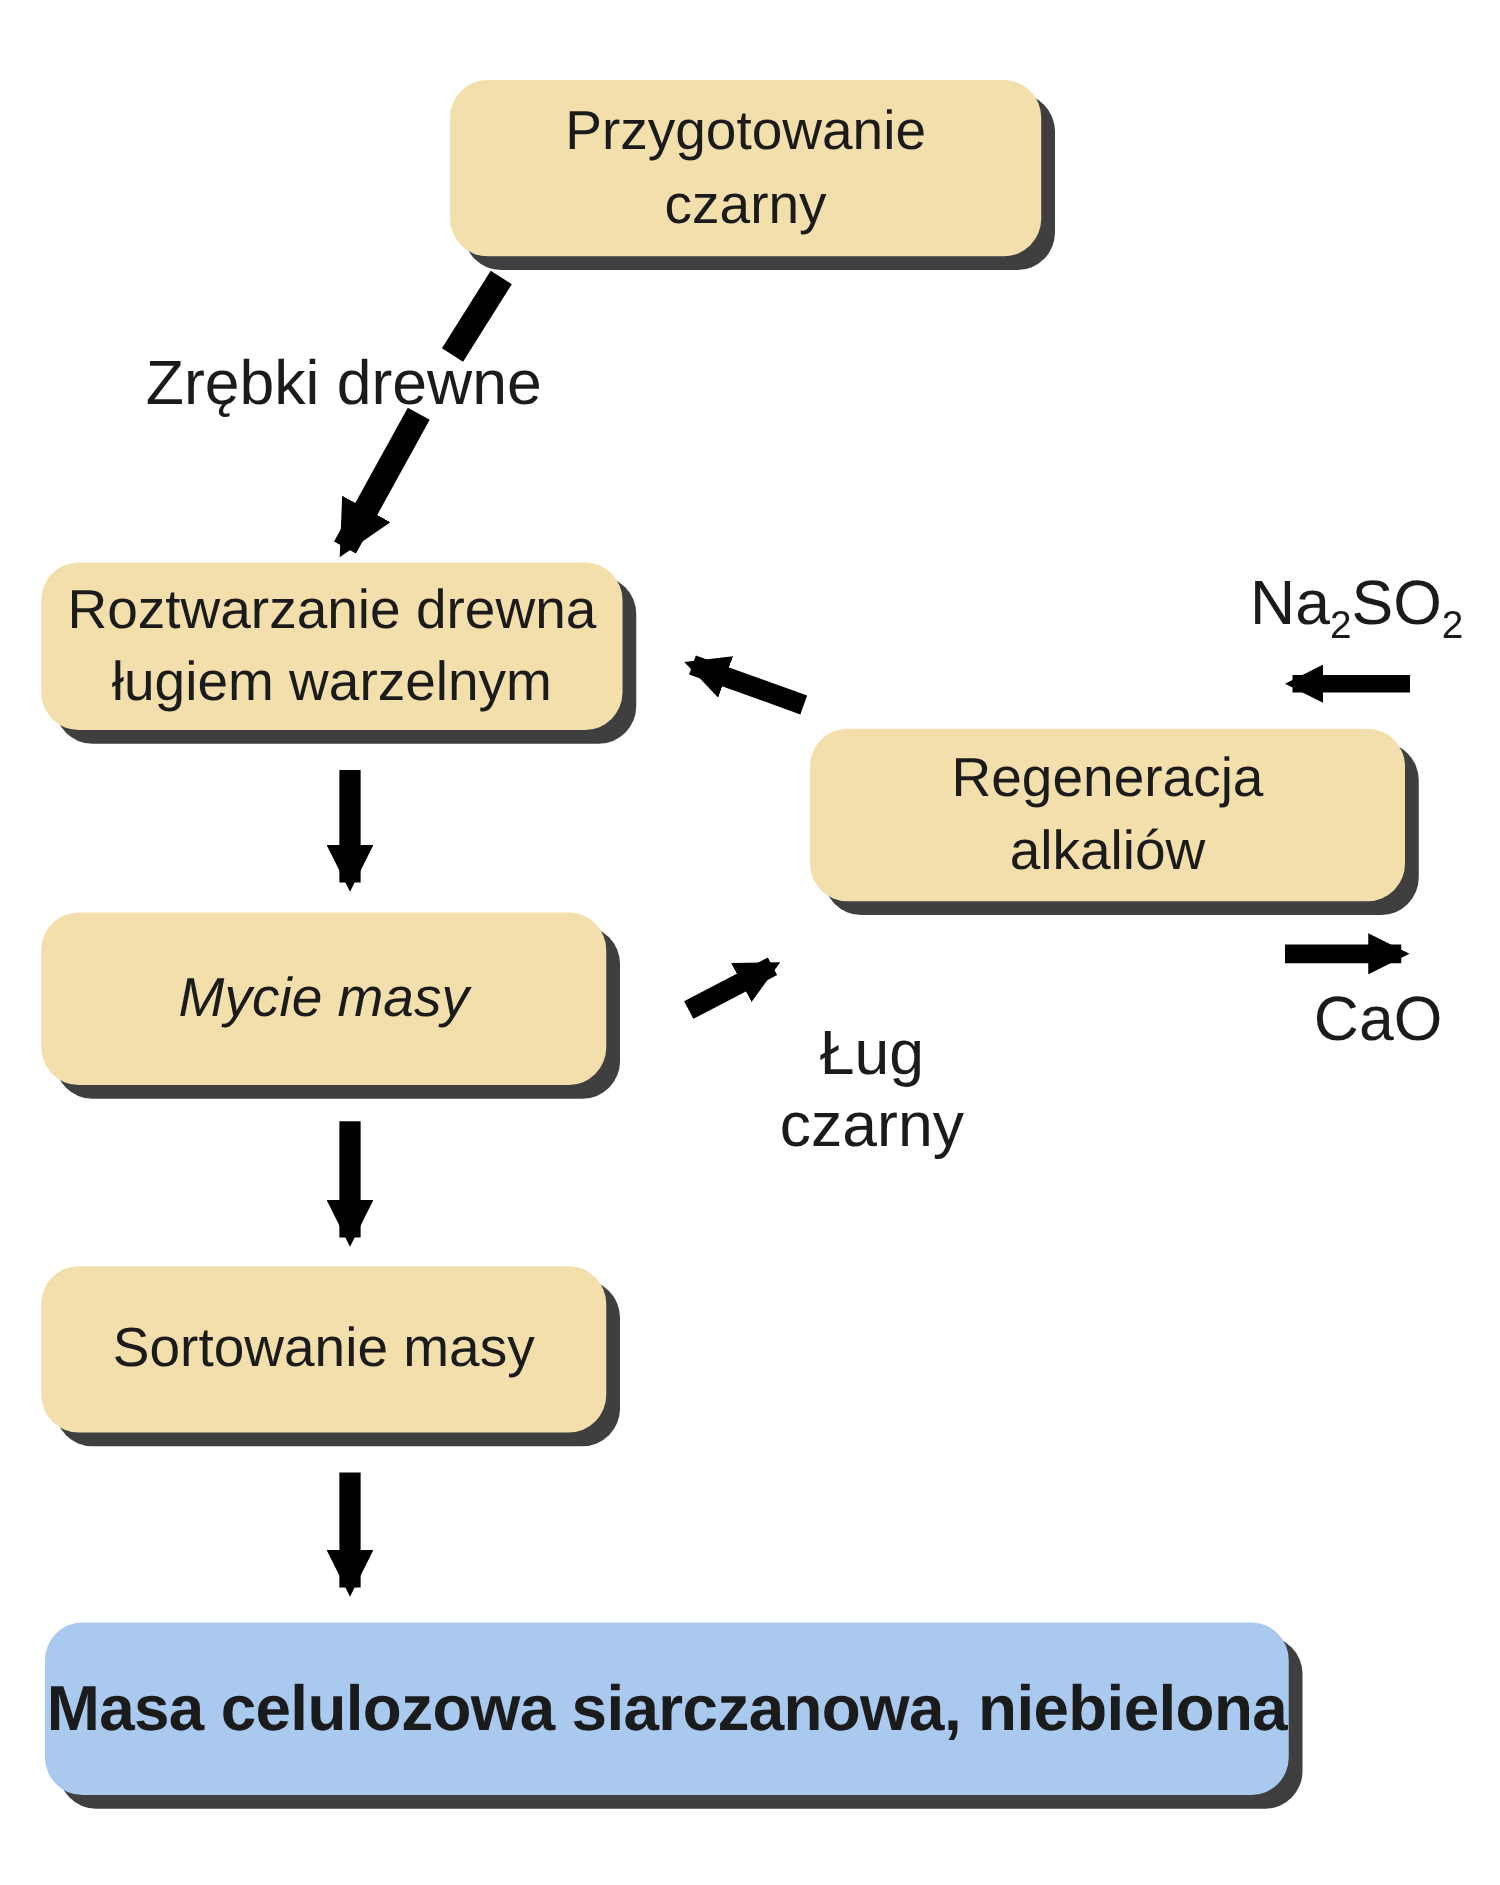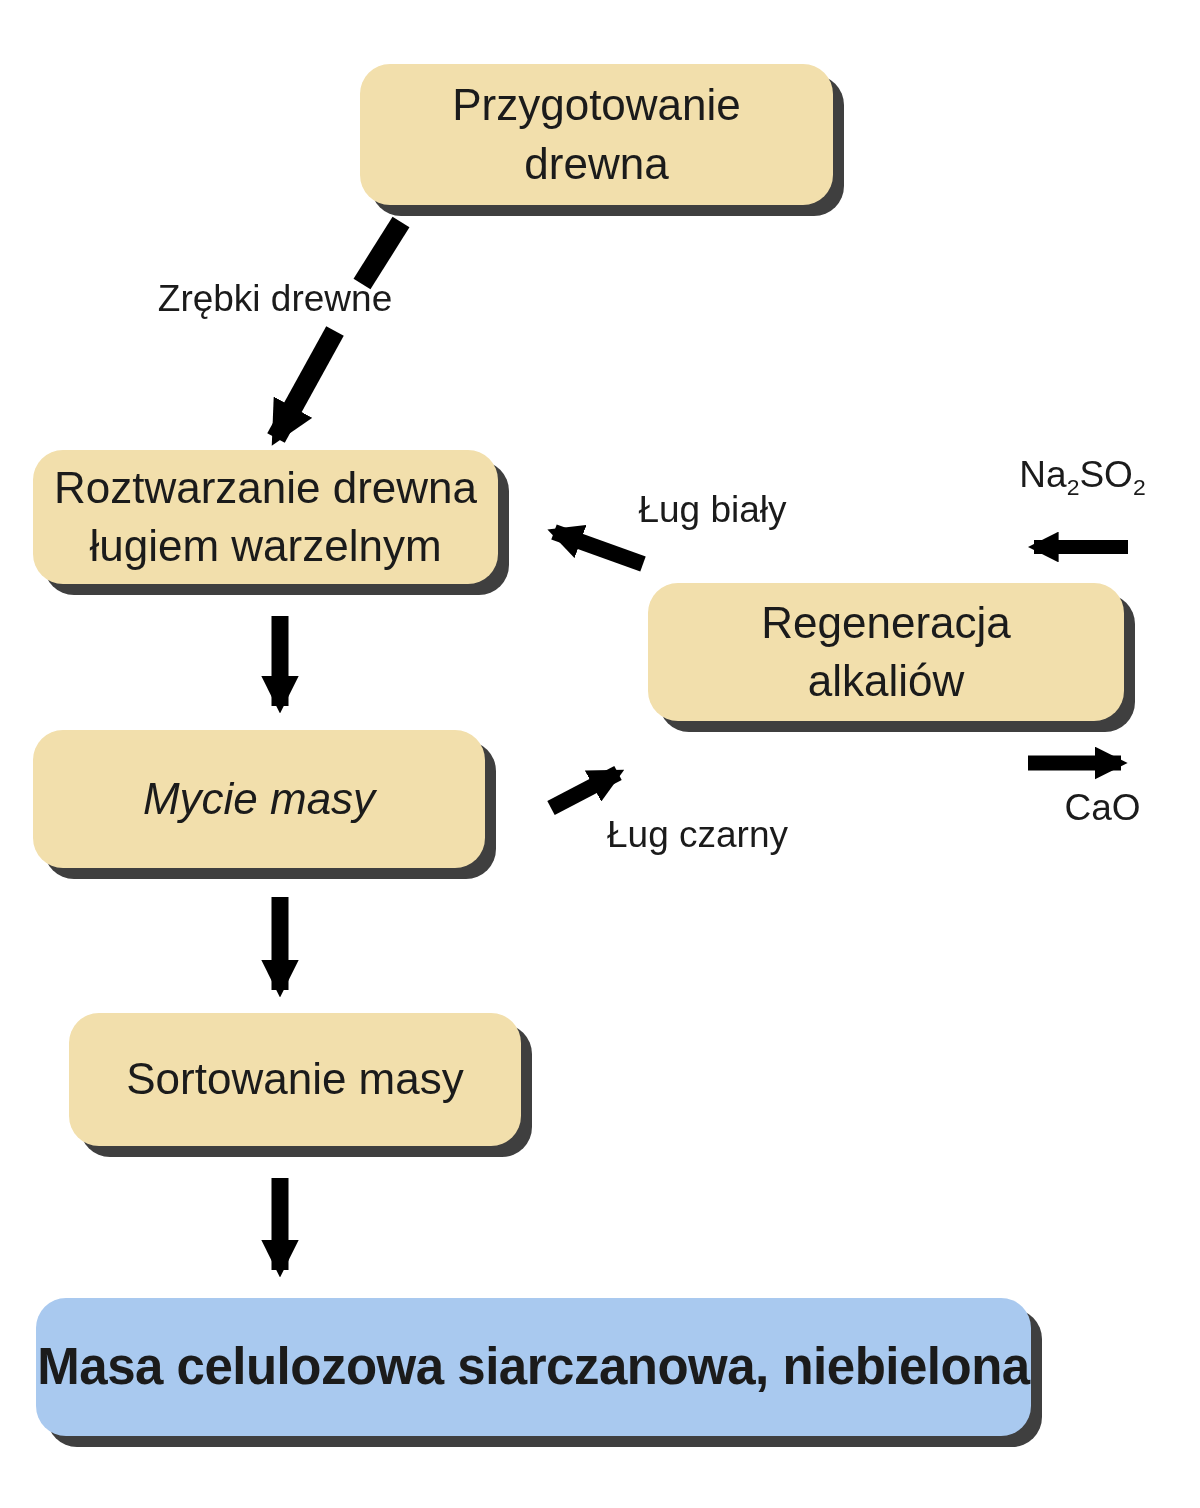--- a/index.html
+++ b/index.html
@@ -30,30 +30,30 @@
     text-align:center;
     font-size:44px;line-height:1.32;
     white-space:pre-line;
     color:var(--text);
     padding:4px 14px;box-sizing:border-box;
   }
   .node--przygotowanie{left:360px;top:64px;width:473px;height:141px;}
   .node--roztwarzanie{left:33px;top:450px;width:465px;height:134px;}
   .node--regeneracja{left:648px;top:583px;width:476px;height:138px;}
   .node--mycie{left:33px;top:730px;width:452px;height:138px;font-style:italic;}
-  .node--sortowanie{left:33px;top:1013px;width:452px;height:133px;margin-left:36px;}
+  .node--sortowanie{left:33px;top:1013px;width:452px;height:133px;}
   .node--masa{
     left:36px;top:1298px;width:995px;height:138px;
     background:var(--result-fill);
     font-weight:700;font-size:51px;letter-spacing:-0.5px;
     white-space:nowrap;
   }
   .flow-label{
     position:absolute;
-    font-size:37px;line-height:1.15;
+    font-size:50px;line-height:1.15;
     text-align:center;
     color:var(--text);
   }
   .flow-label sub{font-size:0.62em;line-height:0;}
   .label--zrebki{left:110px;top:278px;width:330px;}
   .label--lug-bialy{left:605px;top:489px;width:215px;}
   .label--na2so2{left:1000px;top:454px;width:165px;}
   .label--lug-czarny{left:590px;top:814px;width:215px;}
   .label--cao{left:1045px;top:787px;width:115px;}
 </style>
@@ -73,37 +73,36 @@
     <line class="ar" x1="280" y1="616" x2="280" y2="706" stroke-width="17" marker-end="url(#ah)"></line>
     <line class="ar" x1="280" y1="897" x2="280" y2="990" stroke-width="17" marker-end="url(#ah)"></line>
     <line class="ar" x1="280" y1="1178" x2="280" y2="1270" stroke-width="17" marker-end="url(#ah)"></line>
     <line class="ar" x1="643" y1="564" x2="554" y2="532" stroke-width="16" marker-end="url(#ah)"></line>
     <line class="ar" x1="1128" y1="547" x2="1034" y2="547" stroke-width="14" marker-end="url(#ah)"></line>
     <line class="ar" x1="551" y1="808" x2="618" y2="773" stroke-width="16" marker-end="url(#ah)"></line>
     <line class="ar" x1="1028" y1="763" x2="1121" y2="763" stroke-width="15" marker-end="url(#ah)"></line>
   </svg>
 
   <div class="node node--przygotowanie">Przygotowanie
-drewna</div>
+czarny</div>
 
   <div class="node node--roztwarzanie">Roztwarzanie drewna
 ługiem warzelnym</div>
 
   <div class="node node--regeneracja">Regeneracja
 alkaliów</div>
 
   <div class="node node--mycie">Mycie masy</div>
 
   <div class="node node--sortowanie">Sortowanie masy</div>
 
   <div class="node node--masa">Masa celulozowa siarczanowa, niebielona</div>
 
   <div class="flow-label label--zrebki">Zrębki drewne</div>
 
-  <div class="flow-label label--lug-bialy">Ług biały</div>
 
   <div class="flow-label label--na2so2">
     <span>Na</span><sub>2</sub><span>SO</span><sub>2</sub>
   </div>
 
   <div class="flow-label label--lug-czarny">Ług czarny</div>
 
   <div class="flow-label label--cao">CaO</div>
 
 </div>

